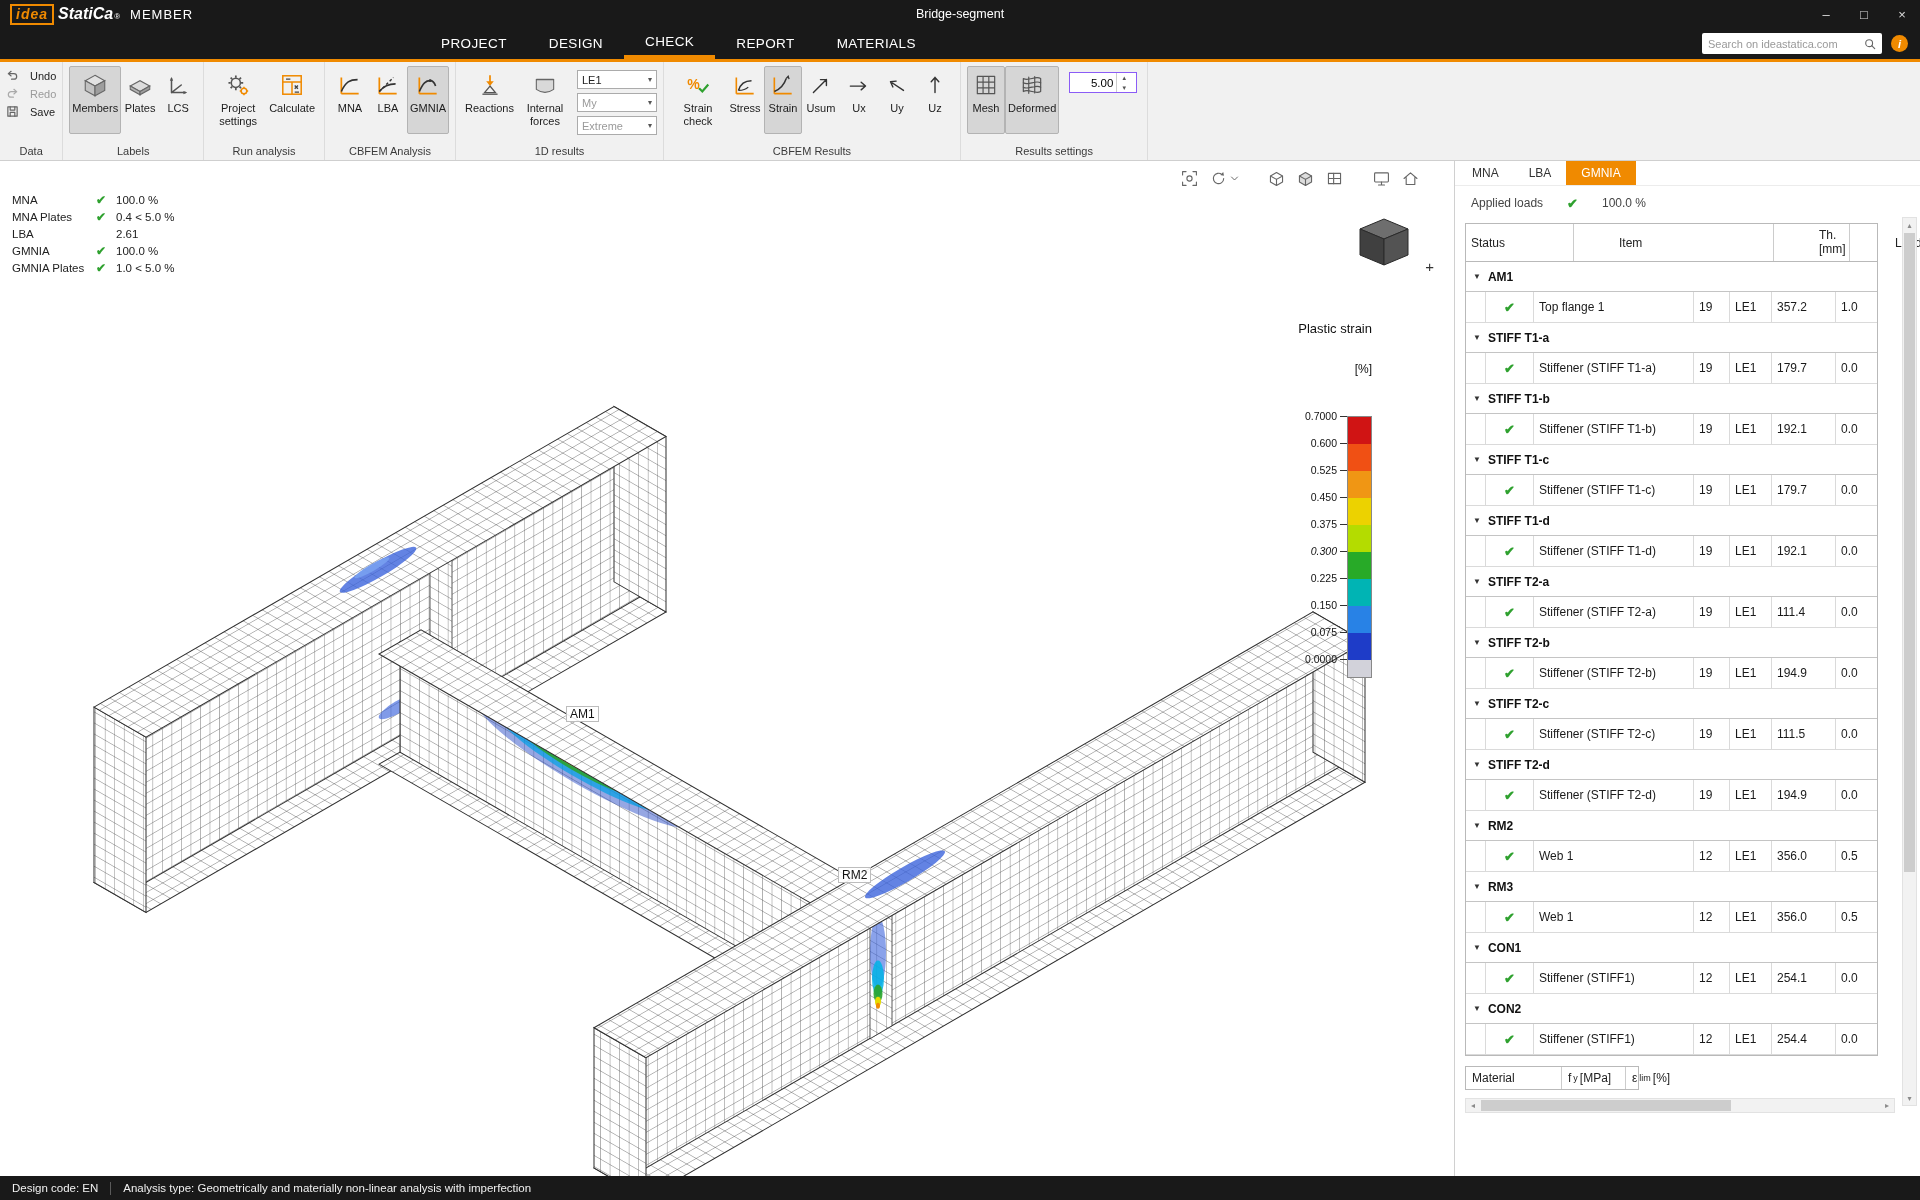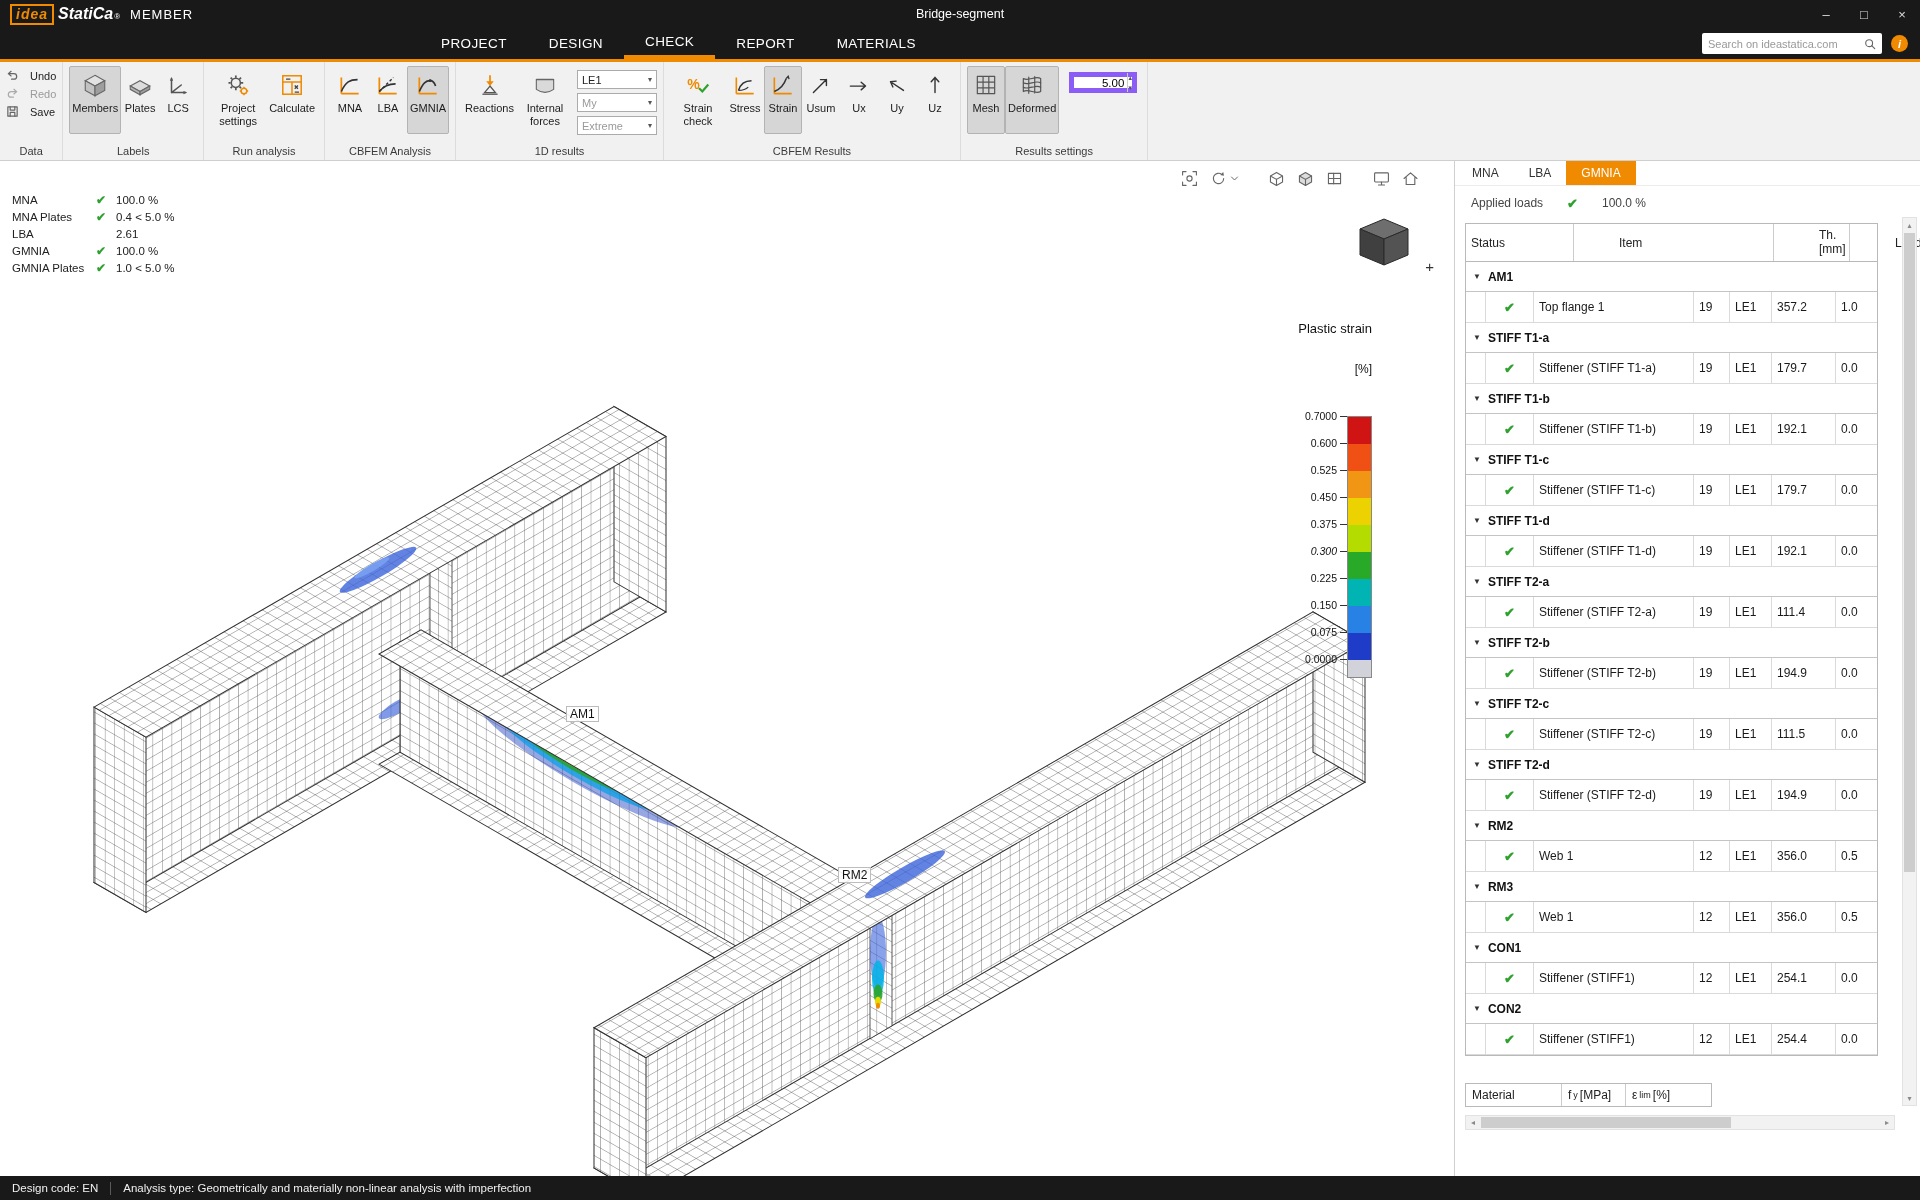--- a/index.html
+++ b/index.html
@@ -45,21 +45,21 @@
           gap:3px; padding:4px 2px 2px; border:1px solid transparent; border-radius:2px; }
   .rbtn.pressed { background:#d6d6d6; border-color:#b3b3b3; }
   .rb-ic { height:28px; display:flex; align-items:center; justify-content:center; }
   .rb-ic svg { width:26px; height:26px; }
   .rb-lbl { font-size:11px; line-height:1.15; color:#1c1c1c; text-align:center; }
   .sel-col { display:flex; flex-direction:column; gap:4px; margin:4px 0 0 4px; }
   .sel { width:80px; height:19px; background:#fff; border:1px solid #ababab; font-size:11px; color:#222;
          display:flex; align-items:center; justify-content:space-between; padding:0 4px; }
   .sel.dim { color:#9a9a9a; }
   .sel-ar { font-size:8px; color:#555; }
-  .spin { display:flex; align-items:center; border:5px solid #8b5cf6; background:#fff; height:21px; width:68px; margin:6px 4px 0 10px;padding-left:7px; }
+  .spin { display:flex; align-items:center; border:1px solid #8b5cf6; background:#fff; height:21px; width:68px; margin:6px 4px 0 10px; }
   .spin input { width:46px; border:none; outline:none; text-align:right; font-size:11.5px; padding-right:3px; background:transparent; }
   .spin-ar { display:flex; flex-direction:column; width:15px; border-left:1px solid #ccc; }
   .spin-ar span { font-size:7px; line-height:1.3; text-align:center; color:#555; }
 
   
   .main { flex:1; display:flex; min-height:0; }
   .viewport { flex:1; position:relative; background:#fff; overflow:hidden; }
   .scene { position:absolute; inset:0; width:100%; height:100%; }
 
   .legend { position:absolute; left:12px; top:30px; }
@@ -108,21 +108,21 @@
   .h6 { border-right:none; }
   .t-group { display:flex; align-items:center; gap:7px; padding-left:7px; min-height:30px;
              border-bottom:1px solid #c4c4c4; background:#fff; }
   .tri { font-size:8px; color:#333; }
   .g-name { font-weight:bold; font-size:12px; color:#111; }
   .t-row { display:grid; grid-template-columns:var(--cols); min-height:31px; border-bottom:1px solid #dadada; }
   .t-row .c { border-right:1px solid #dadada; display:flex; align-items:center; padding:0 5px; font-size:12px; color:#1a1a1a; }
   .t-row .c1 { justify-content:center; padding:0; }
   .t-row .c6 { border-right:none; }
 
-  .mattable { display:grid; grid-template-columns:96px 64px 58px; width:247px; margin:27px 0 0 10px;
+  .mattable { display:grid; grid-template-columns:96px 64px 58px; width:174px; margin:10px 0 0 10px;
               border:1px solid #b9b9b9; }
   .mattable .m { border-right:1px solid #ccc; padding:4px 6px; font-size:12px; color:#222; display:flex; align-items:center; gap:2px; }
   .mattable .m:last-child { border-right:none; }
   .mattable sub { font-size:9px; }
 
   .hscroll { position:relative; width:430px; height:15px; margin:8px 0 0 10px; background:#f2f2f2; border:1px solid #e2e2e2; }
   .hscroll .ar { position:absolute; top:0; width:14px; height:13px; display:flex; align-items:center; justify-content:center;
                  font-size:8px; color:#8a8a8a; }
   .hscroll .ar.l { left:0; } .hscroll .ar.r { right:0; }
   .hscroll .thumb { position:absolute; left:15px; top:1px; height:11px; width:250px; background:#cdcdcd; }

